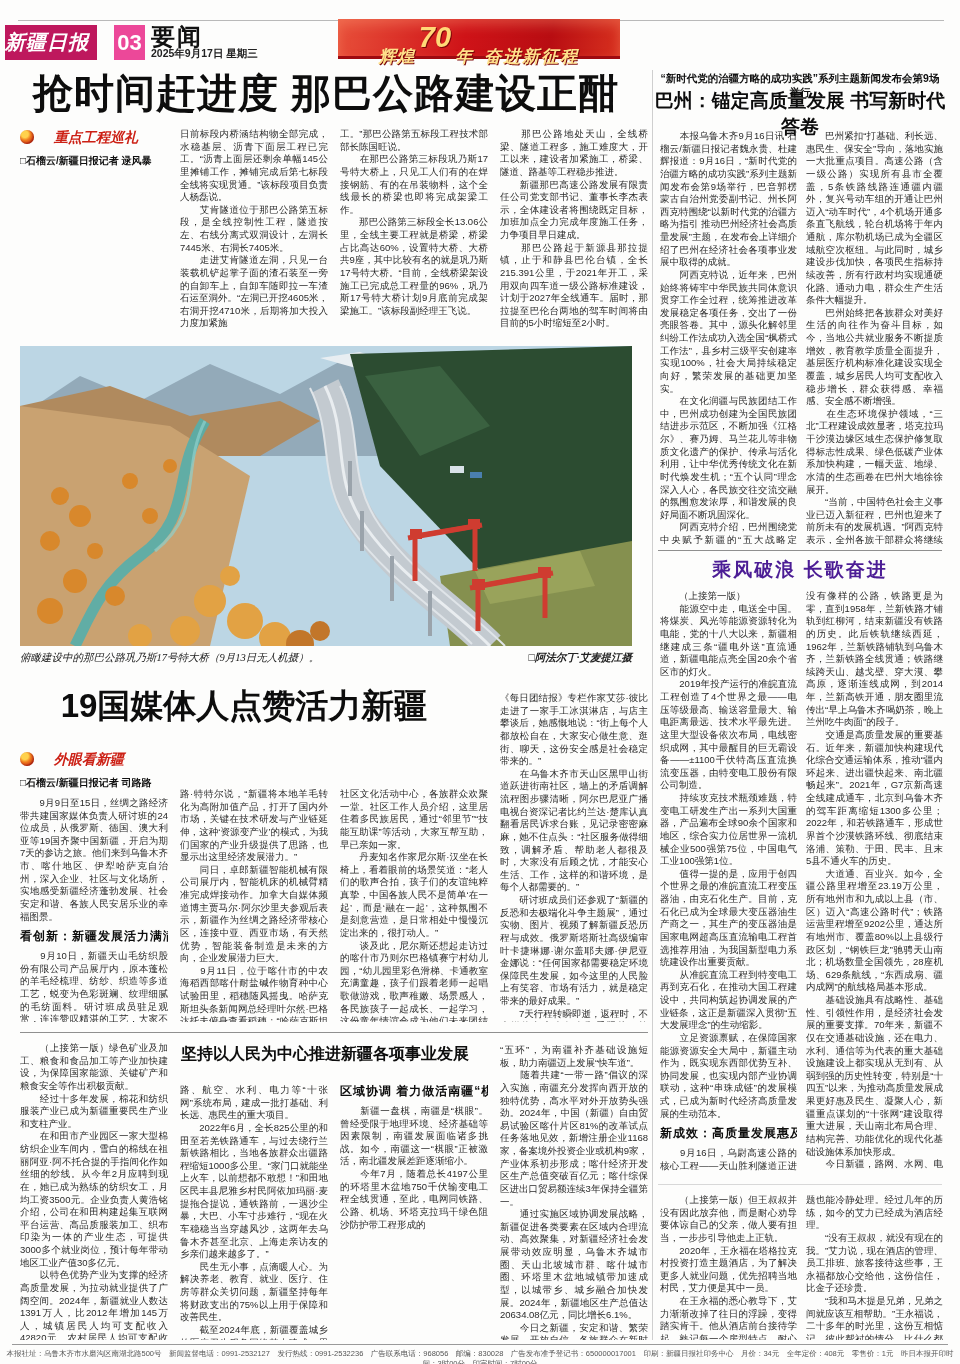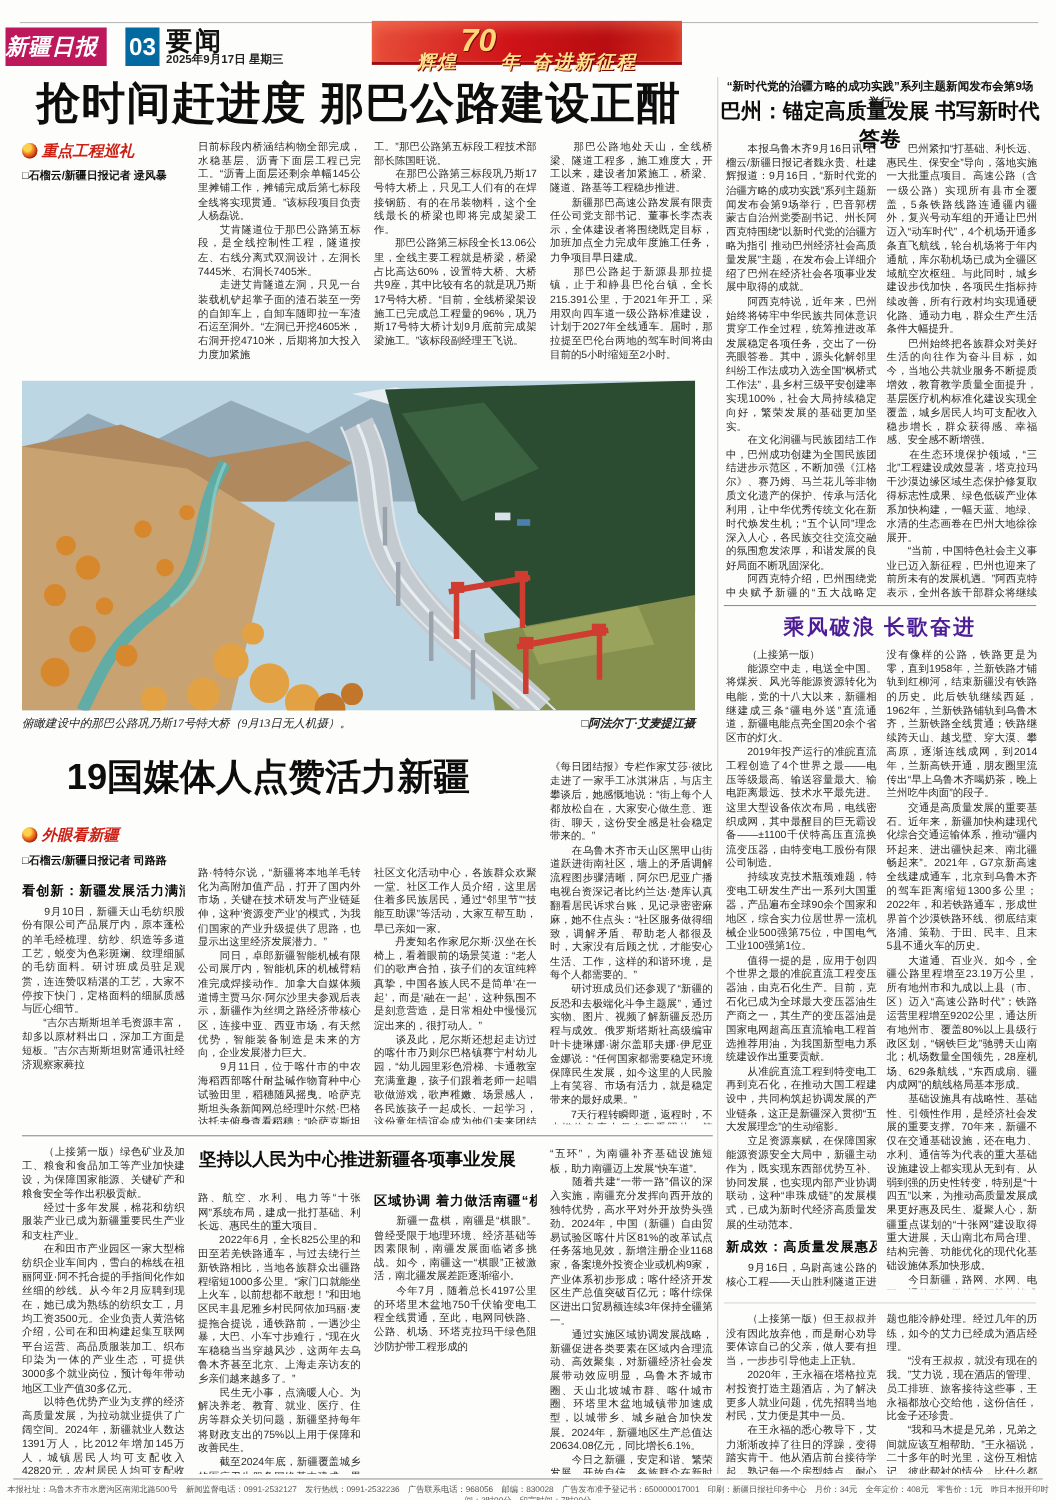--- a/index.html
+++ b/index.html
@@ -1,40 +1,40 @@
 <!DOCTYPE html>
 <html><head>
 <meta charset="utf-8">
 <style>
   html,body{margin:0;padding:0;}
   body{width:960px;height:1364px;position:relative;background:#fdfdfc;font-family:"Liberation Sans",sans-serif;color:#222;overflow:hidden;}
   .hline{position:absolute;height:1px;background:#b9b9b9;}
   .vline{position:absolute;width:1px;background:#cfcfcf;}
   
   .logo-box{position:absolute;left:5px;top:25px;width:92px;height:35px;background:#be185d;color:#fff;display:flex;align-items:center;justify-content:flex-start;font-weight:bold;font-size:20px;letter-spacing:1px;transform-origin:left;font-style:italic;}
-  .page-box{position:absolute;left:114px;top:25px;width:31px;height:35px;background:#0369a1;color:#fff;display:flex;align-items:center;justify-content:center;font-weight:bold;font-size:22px;}
+  .page-box{position:absolute;left:114px;top:25px;width:31px;height:35px;background:#ec4899;color:#fff;display:flex;align-items:center;justify-content:center;font-weight:bold;font-size:22px;}
   .section-name{position:absolute;left:151px;top:21px;font-size:24px;font-weight:bold;color:#111;letter-spacing:2px;text-align:right;}
   .date-line{position:absolute;left:151px;top:47px;font-size:10.5px;font-weight:bold;color:#222;}
   .banner{position:absolute;left:338px;top:19px;width:282px;height:37px;background:linear-gradient(100deg,#e8503a 0%,#cf1318 45%,#b80d12 75%,#d8311f 100%);border-bottom:3px solid #9e0a10;display:flex;align-items:center;justify-content:center;gap:3px;box-shadow:inset 0 6px 12px rgba(255,160,120,.35);}
   .banner span{font-style:italic;font-weight:bold;color:#ffe08a;text-shadow:1px 1px 0 #7a0508;margin-top:38px;}
   .banner .b-txt{font-size:17px;letter-spacing:1px;}
   .banner .b-70{font-size:29px;color:#ffd977;margin:0 1px;}
   .banner .b-slogan{font-size:17px;letter-spacing:2px;margin-left:8px;}
   
   .lead-headline{position:absolute;left:20px;top:66px;width:612px;text-align:center;font-size:40px;font-weight:bold;color:#0d0d0d;letter-spacing:1px;}
   .media-headline{position:absolute;left:20px;top:684px;width:448px;text-align:center;font-size:33px;font-weight:bold;color:#0d0d0d;}
   .kicker{position:absolute;left:656px;top:72px;width:288px;text-align:center;font-size:10.5px;font-weight:bold;color:#111;}
   .bazhou-headline{position:absolute;left:654px;top:88px;width:292px;text-align:center;font-size:19px;font-weight:bold;color:#0d0d0d;}
   .voyage-headline{position:absolute;left:658px;top:557px;width:284px;text-align:center;font-size:19px;font-weight:bold;color:#4c1d95;letter-spacing:2px;}
   .people-headline{position:absolute;left:179px;top:1044px;width:292px;text-align:center;font-size:16px;font-weight:bold;color:#0d0d0d;}
   
   .col{position:absolute;overflow:hidden;font-size:9.5px;line-height:1.33;color:#2a2a2a;}
   .coltext{white-space:pre-line;text-align:justify;}
   .colsub{font-weight:bold;font-size:12px;text-align:center;padding:6px 0 5px 0;color:#0d0d0d;letter-spacing:1px;white-space:nowrap;}
-  .sec-label{display:flex;align-items:center;gap:4px;font-size:14px;font-weight:bold;font-style:italic;color:#cc2015;margin-bottom:7px;}
+  .sec-label{display:flex;align-items:center;gap:20px;font-size:14px;font-weight:bold;font-style:italic;color:#cc2015;margin-bottom:7px;}
   .label-icon{display:inline-block;width:14px;height:14px;border-radius:50%;background:radial-gradient(circle at 35% 30%,#ffd24d 0 25%,#f07c1e 45%,#c81616 100%);box-shadow:inset -1px -1px 2px rgba(120,0,0,.6);flex:0 0 14px;}
   .byline{font-size:10px;font-weight:bold;color:#111;margin:2px 0 8px 0;}
   
   .photo{position:absolute;left:20px;top:346px;width:612px;height:300px;}
   .caption{position:absolute;left:20px;top:651px;width:612px;display:flex;justify-content:space-between;font-family:"Liberation Serif",serif;font-style:italic;font-size:10.5px;color:#222;}
   .caption .credit{font-weight:bold;}
   .footer{position:absolute;left:0;top:1349px;width:960px;text-align:center;font-size:7.5px;color:#555;}
 </style>
 </head>
 <body>
@@ -157,20 +157,21 @@
 </div>
 
 <div class="media-headline">19国媒体人点赞活力新疆</div>
 
 <div class="col" style="left:20px;top:750px;width:148px;height:272px;">
   <div class="sec-label">
     <span class="label-icon"></span>
     <span>外眼看新疆</span>
   </div>
   <div class="byline">□石榴云/新疆日报记者 司路路</div>
+  <div class="coltext">　　9月9日至15日，丝绸之路经济带共建国家媒体负责人研讨班的24位成员，从俄罗斯、德国、澳大利亚等19国齐聚中国新疆，开启为期7天的参访之旅。他们来到乌鲁木齐市、喀什地区、伊犁哈萨克自治州，深入企业、社区与文化场所，实地感受新疆经济蓬勃发展、社会安定和谐、各族人民安居乐业的幸福图景。</div>
   <div class="colsub">看创新：新疆发展活力满满</div>
   <div class="coltext">　　9月10日，新疆天山毛纺织股份有限公司产品展厅内，原本蓬松的羊毛经梳理、纺纱、织造等多道工艺，蜕变为色彩斑斓、纹理细腻的毛纺面料。研讨班成员驻足观赏，连连赞叹精湛的工艺，大家不停按下快门，定格面料的细腻质感与匠心细节。
 　　“吉尔吉斯斯坦羊毛资源丰富，却多以原材料出口，深加工方面是短板。”吉尔吉斯斯坦财富通讯社经济观察家蕤拉</div>
 </div>
 <div class="col" style="left:180px;top:788px;width:148px;height:234px;">
   <div class="coltext">路·特特尔说，“新疆将本地羊毛转化为高附加值产品，打开了国内外市场，关键在技术研发与产业链延伸，这种‘资源变产业’的模式，为我们国家的产业升级提供了思路，也显示出这里经济发展潜力。”
 　　同日，卓郎新疆智能机械有限公司展厅内，智能机床的机械臂精准完成焊接动作。加拿大自媒体频道博主贾马尔·阿尔沙里夫参观后表示，新疆作为丝绸之路经济带核心区，连接中亚、西亚市场，有天然优势，智能装备制造是未来的方向，企业发展潜力巨大。
 　　9月11日，位于喀什市的中农海稻西部喀什耐盐碱作物育种中心试验田里，稻穗随风摇曳。哈萨克斯坦头条新闻网总经理叶尔然·巴格达托夫俯身查看稻穗：“哈萨克斯坦也有盐碱地难题，海水稻技术让荒漠变‘良田’，还能带动农户增收，这种农业创新不仅助力本地发展，还能为周边国家提供支持，是‘一带一路’互利共赢的生动体现。”</div>
 
 </div>

